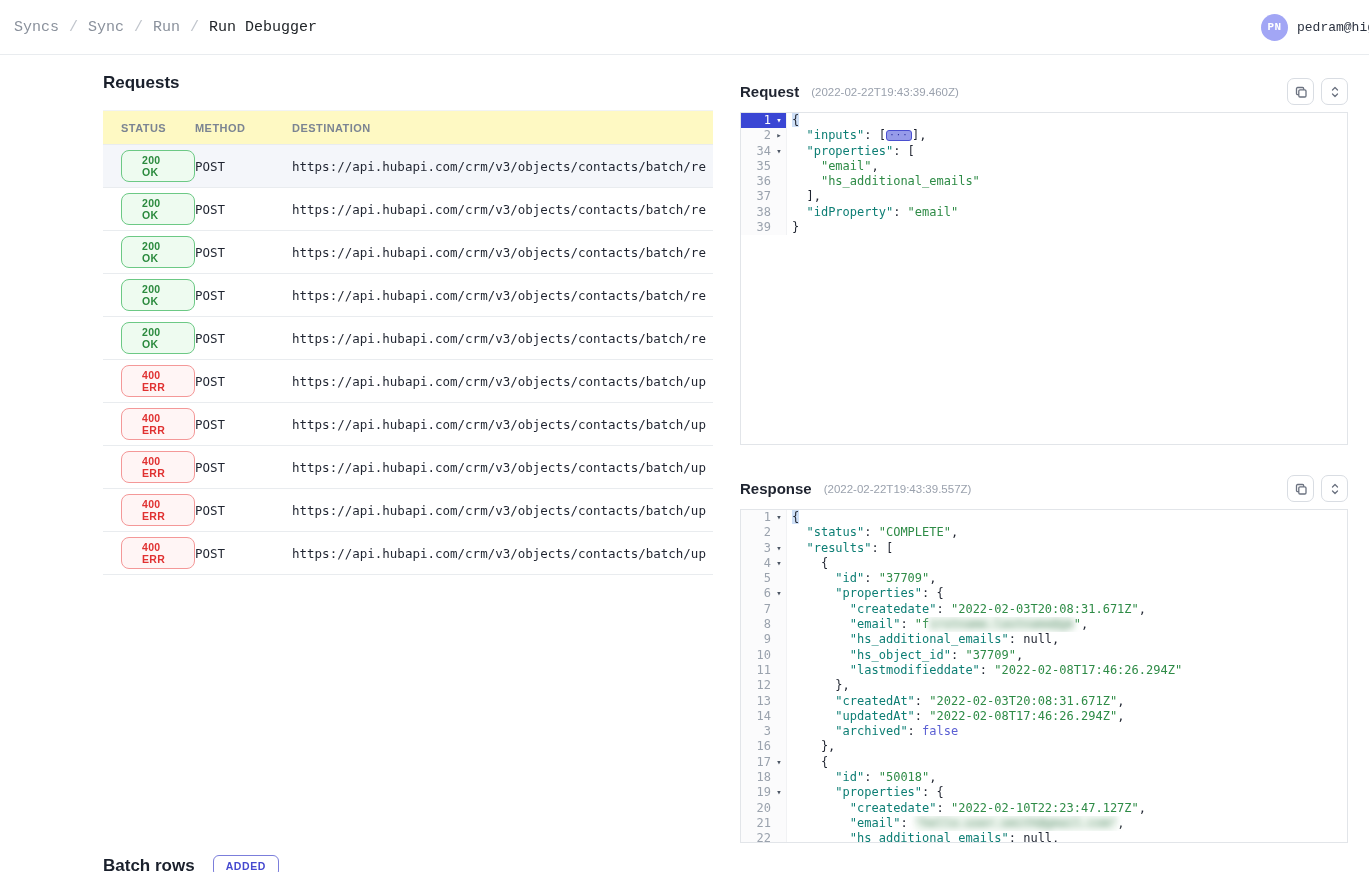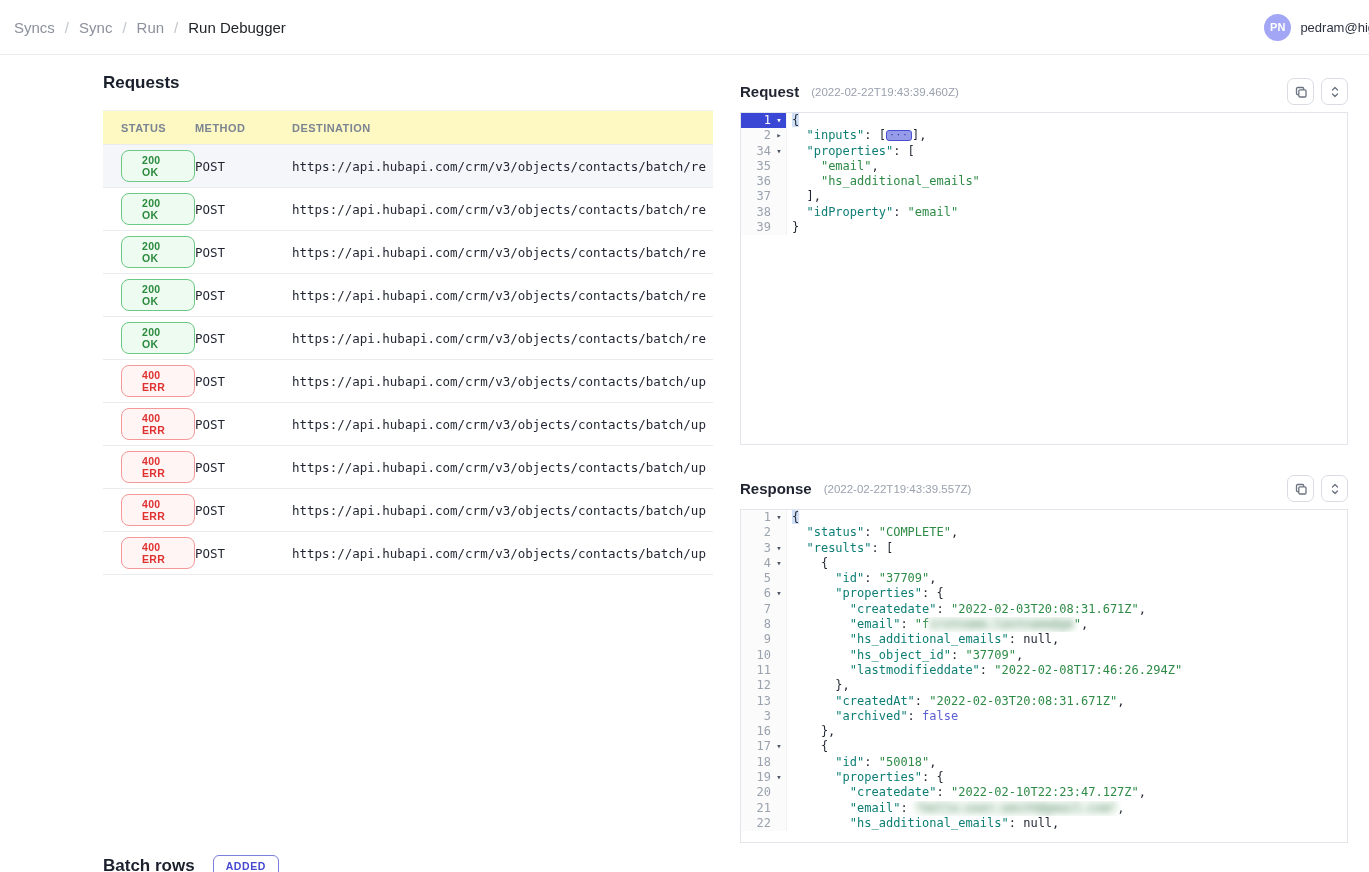--- a/index.html
+++ b/index.html
@@ -3,21 +3,21 @@
 <meta charset="utf-8">
 <style>
   * { margin:0; padding:0; box-sizing:border-box; }
   html,body { width:1369px; height:872px; overflow:hidden; background:#fff;
     font-family:"Liberation Sans", sans-serif; color:#1f2430; }
   .page { position:relative; width:1369px; height:872px; overflow:hidden; }
 
   
   .topbar { position:absolute; top:0; left:0; width:1369px; height:55px;
     border-bottom:1px solid #e9ecef; display:flex; align-items:center;
-    justify-content:space-between; padding:0 0 0 14px; background:#fff; }
+    justify-content:space-between; padding:0 0 0 14px; background:#fff;font-family:Liberation Mono, monospace; }
   .crumbs { display:flex; align-items:center; gap:10px; font-size:15px; }
   .crumb { color:#8a919c; cursor:pointer; white-space:nowrap; }
   .crumb.current { color:#212529; font-weight:500; }
   .crumb-sep { color:#c0c5cc; }
   .userbox { display:flex; align-items:center; gap:9px; margin-right:-6px; }
   .avatar { width:27px; height:27px; border-radius:50%; background:#a2a6f5;
     color:#fff; font-size:11px; font-weight:600; display:flex; align-items:center;
     justify-content:center; letter-spacing:.3px; }
   .username { font-size:13px; color:#2b3240; white-space:nowrap; }
 
@@ -234,20 +234,21 @@
         <div class="cm-line"><div class="gutter"><span class="gut-num">4</span><span class="gut-fold">▾</span></div><div class="code"><span class="tok-p">    {</span></div></div>
         <div class="cm-line"><div class="gutter"><span class="gut-num">5</span><span class="gut-fold"></span></div><div class="code"><span class="tok-p">      </span><span class="tok-k">"id"</span><span class="tok-p">: </span><span class="tok-s">"37709"</span><span class="tok-p">,</span></div></div>
         <div class="cm-line"><div class="gutter"><span class="gut-num">6</span><span class="gut-fold">▾</span></div><div class="code"><span class="tok-p">      </span><span class="tok-k">"properties"</span><span class="tok-p">: {</span></div></div>
         <div class="cm-line"><div class="gutter"><span class="gut-num">7</span><span class="gut-fold"></span></div><div class="code"><span class="tok-p">        </span><span class="tok-k">"createdate"</span><span class="tok-p">: </span><span class="tok-s">"2022-02-03T20:08:31.671Z"</span><span class="tok-p">,</span></div></div>
         <div class="cm-line"><div class="gutter"><span class="gut-num">8</span><span class="gut-fold"></span></div><div class="code"><span class="tok-p">        </span><span class="tok-k">"email"</span><span class="tok-p">: </span><span class="tok-s">"f</span><span class="tok-r">irstname.lastname@gm</span><span class="tok-s">"</span><span class="tok-p">,</span></div></div>
         <div class="cm-line"><div class="gutter"><span class="gut-num">9</span><span class="gut-fold"></span></div><div class="code"><span class="tok-p">        </span><span class="tok-k">"hs_additional_emails"</span><span class="tok-p">: null,</span></div></div>
         <div class="cm-line"><div class="gutter"><span class="gut-num">10</span><span class="gut-fold"></span></div><div class="code"><span class="tok-p">        </span><span class="tok-k">"hs_object_id"</span><span class="tok-p">: </span><span class="tok-s">"37709"</span><span class="tok-p">,</span></div></div>
         <div class="cm-line"><div class="gutter"><span class="gut-num">11</span><span class="gut-fold"></span></div><div class="code"><span class="tok-p">        </span><span class="tok-k">"lastmodifieddate"</span><span class="tok-p">: </span><span class="tok-s">"2022-02-08T17:46:26.294Z"</span></div></div>
         <div class="cm-line"><div class="gutter"><span class="gut-num">12</span><span class="gut-fold"></span></div><div class="code"><span class="tok-p">      },</span></div></div>
         <div class="cm-line"><div class="gutter"><span class="gut-num">13</span><span class="gut-fold"></span></div><div class="code"><span class="tok-p">      </span><span class="tok-k">"createdAt"</span><span class="tok-p">: </span><span class="tok-s">"2022-02-03T20:08:31.671Z"</span><span class="tok-p">,</span></div></div>
+        <div class="cm-line"><div class="gutter"><span class="gut-num">14</span><span class="gut-fold"></span></div><div class="code"><span class="tok-p">      </span><span class="tok-k">"updatedAt"</span><span class="tok-p">: </span><span class="tok-s">"2022-02-08T17:46:26.294Z"</span><span class="tok-p">,</span></div></div>
         <div class="cm-line"><div class="gutter"><span class="gut-num">3</span><span class="gut-fold"></span></div><div class="code"><span class="tok-p">      </span><span class="tok-k">"archived"</span><span class="tok-p">: </span><span class="tok-b">false</span></div></div>
         <div class="cm-line"><div class="gutter"><span class="gut-num">16</span><span class="gut-fold"></span></div><div class="code"><span class="tok-p">    },</span></div></div>
         <div class="cm-line"><div class="gutter"><span class="gut-num">17</span><span class="gut-fold">▾</span></div><div class="code"><span class="tok-p">    {</span></div></div>
         <div class="cm-line"><div class="gutter"><span class="gut-num">18</span><span class="gut-fold"></span></div><div class="code"><span class="tok-p">      </span><span class="tok-k">"id"</span><span class="tok-p">: </span><span class="tok-s">"50018"</span><span class="tok-p">,</span></div></div>
         <div class="cm-line"><div class="gutter"><span class="gut-num">19</span><span class="gut-fold">▾</span></div><div class="code"><span class="tok-p">      </span><span class="tok-k">"properties"</span><span class="tok-p">: {</span></div></div>
         <div class="cm-line"><div class="gutter"><span class="gut-num">20</span><span class="gut-fold"></span></div><div class="code"><span class="tok-p">        </span><span class="tok-k">"createdate"</span><span class="tok-p">: </span><span class="tok-s">"2022-02-10T22:23:47.127Z"</span><span class="tok-p">,</span></div></div>
         <div class="cm-line"><div class="gutter"><span class="gut-num">21</span><span class="gut-fold"></span></div><div class="code"><span class="tok-p">        </span><span class="tok-k">"email"</span><span class="tok-p">: </span><span class="tok-r">"hello.user.smith@gmail.com"</span><span class="tok-p">,</span></div></div>
         <div class="cm-line"><div class="gutter"><span class="gut-num">22</span><span class="gut-fold"></span></div><div class="code"><span class="tok-p">        </span><span class="tok-k">"hs_additional_emails"</span><span class="tok-p">: null,</span></div></div>
       </div>
 

